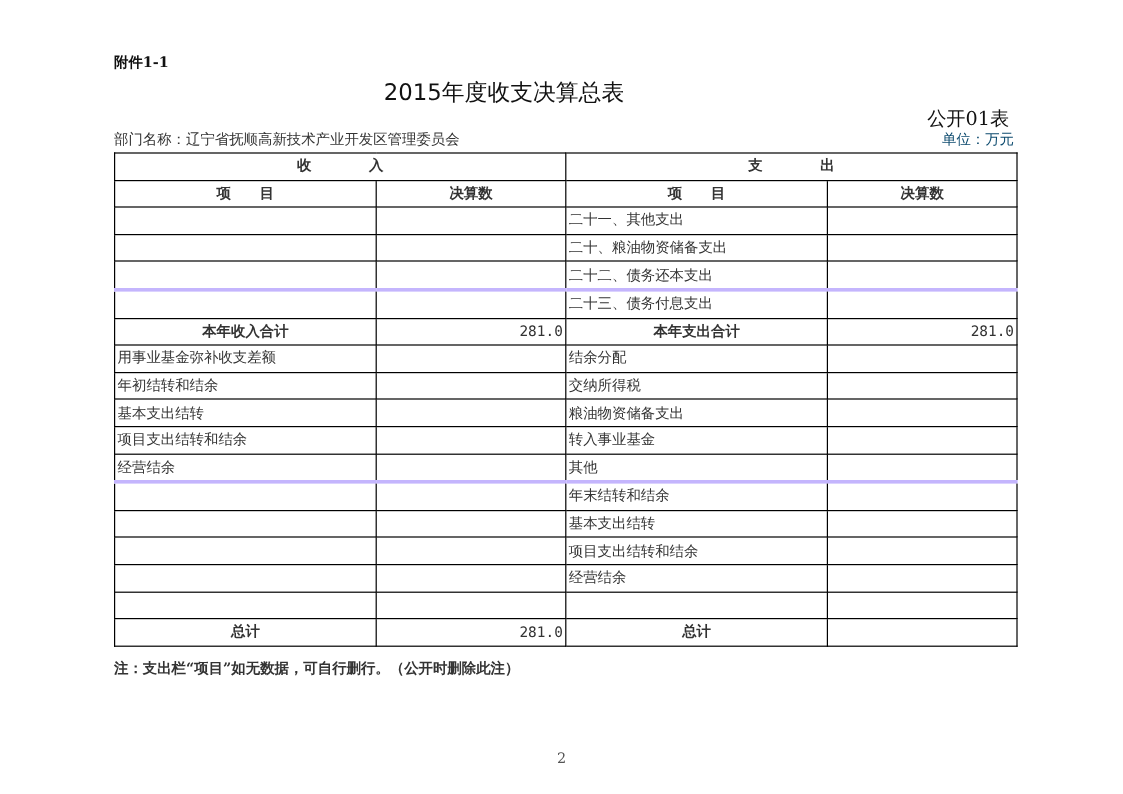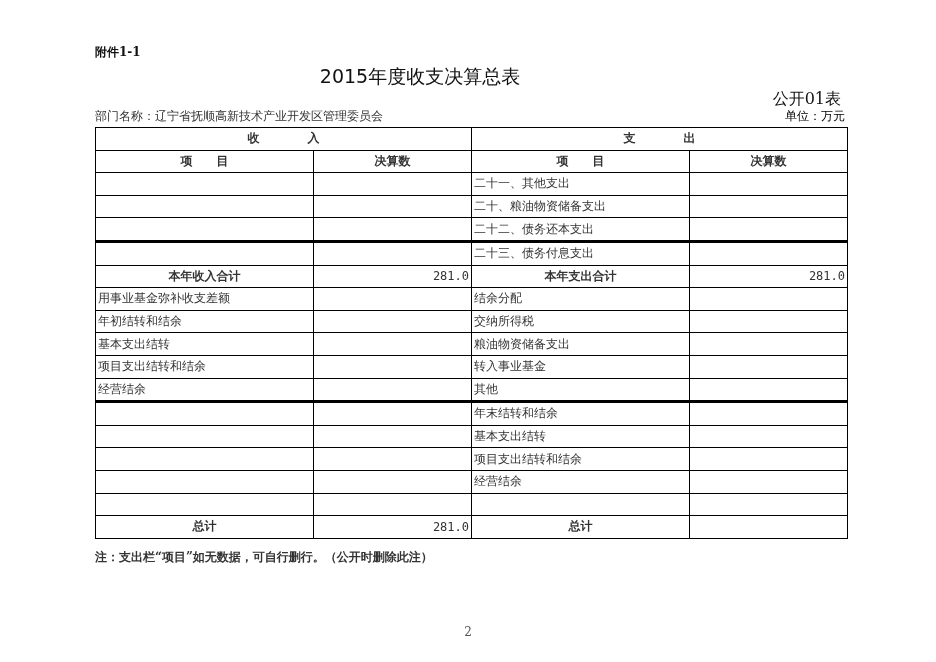--- a/index.html
+++ b/index.html
@@ -4,30 +4,30 @@
 <style>
   html, body { margin: 0; padding: 0; background: #ffffff; }
   body { width: 936px; height: 662px; position: relative; overflow: hidden;
          font-family: "DejaVu Serif", "Liberation Serif", serif; color: #111; }
   .attach { position: absolute; left: 95px; top: 44px; font-size: 12px; font-weight: bold;
             font-family: "DejaVu Serif", serif; }
   .title { position: absolute; left: 0; width: 840px; top: 64px; text-align: center;
            font-size: 19px; font-family: "DejaVu Sans", "Liberation Sans", sans-serif; }
   .form-no { position: absolute; right: 95px; top: 89px; font-size: 16px; }
   .dept { position: absolute; left: 95px; top: 108px; font-size: 12px; color: #333; }
-  .unit { position: absolute; right: 91px; top: 108px; font-size: 12px; color: #000000; }
+  .unit { position: absolute; right: 91px; top: 108px; font-size: 12px; color: #0c4a6e; }
   table.main { position: absolute; left: 95px; top: 127px; width: 752px;
                border-collapse: collapse; table-layout: fixed; font-size: 12px; }
   table.main td { border: 1px solid #000; height: 21.6px; padding: 0 2px; white-space: nowrap;
                   overflow: hidden; color: #333; }
   td.hdr { text-align: center; font-weight: bold; color: #111; font-family: "DejaVu Sans", sans-serif; }
   td.bold-c { text-align: center; font-weight: bold; color: #111; font-family: Liberation Mono, monospace; }
   td.num { text-align: right; padding-right: 1px; font-family: "DejaVu Sans Mono", monospace; color: #444; }
   td.ind { padding-left: 28px; }
-  tr.thick-top td { border-top: 3px solid #000000; margin-left: 20px; }
+  tr.thick-top td { border-top: 3px solid #c4b5fd; margin-left: 20px; }
   .note { position: absolute; left: 95px; top: 549px; font-size: 12px; color: #333; font-weight: bold; }
   .page { position: absolute; left: 0; width: 936px; top: 625px; text-align: center;
           font-size: 12px; color: #555; }
 </style>
 </head>
 <body>
 
 <div class="attach">附件1-1</div>
 <div class="title">2015年度收支决算总表</div>
 <div class="form-no">公开01表</div>

